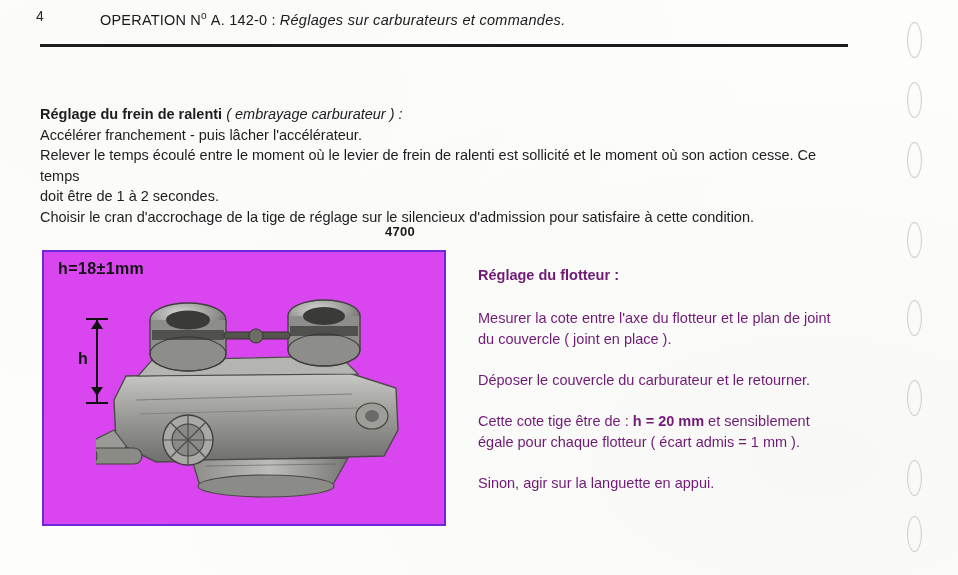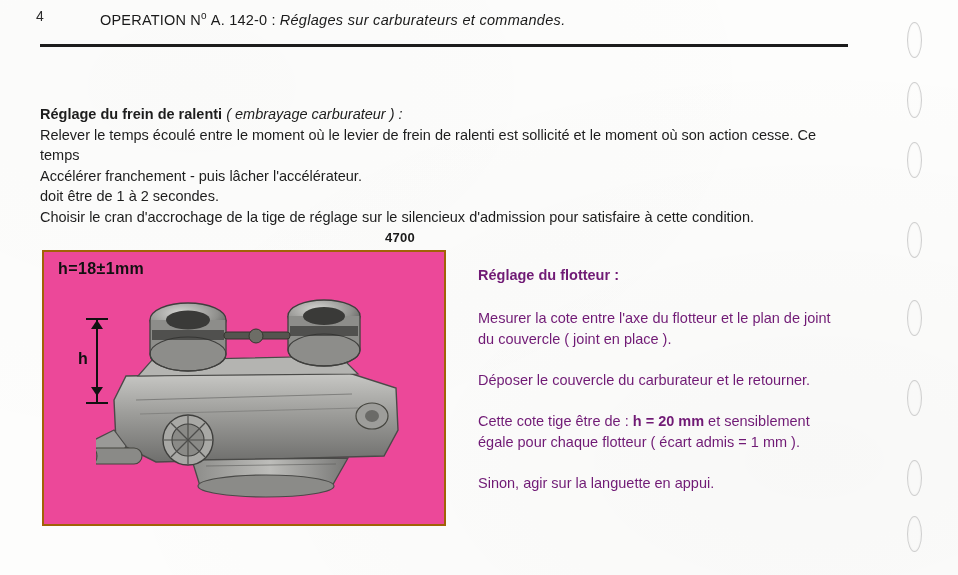--- a/index.html
+++ b/index.html
@@ -107,35 +107,35 @@
     font-weight: bold;
   }
   .body-text .it {
     font-style: italic;
     font-weight: normal;
   }
 
   .fig-number {
     position: absolute;
     left: 385px;
-    top: 230px;
+    top: 224px;
     font-size: 13px;
     font-weight: bold;
     color: #1a1a1a;
     letter-spacing: 0.3px;
   }
 
   .figure {
     position: absolute;
     left: 42px;
     top: 250px;
     width: 400px;
     height: 272px;
-    border: 2px solid #a16207;
-    background: #ec4899;
+    border: 2px solid #6d28d9;
+    background: #d946ef;
     overflow: hidden;
   }
   .fig-caption {
     position: absolute;
     left: 14px;
     top: 8px;
     font-size: 16px;
     font-weight: bold;
     letter-spacing: 0.4px;
     color: #111;
@@ -238,22 +238,22 @@
     </div>
   </div>
 
   <div class="rule"></div>
 
   <div class="body-text">
     <p>
       <span class="lead">Réglage du frein de ralenti</span>
       <span class="it">( embrayage carburateur ) :</span>
     </p>
+    <p>Accélérer franchement - puis lâcher l'accélérateur.</p>
     <p>Relever le temps écoulé entre le moment où le levier de frein de ralenti est sollicité et le moment où son action cesse. Ce temps</p>
-    <p>Accélérer franchement - puis lâcher l'accélérateur.</p>
     <p>doit être de 1 à 2 secondes.</p>
     <p>Choisir le cran d'accrochage de la tige de réglage sur le silencieux d'admission pour satisfaire à cette condition.</p>
   </div>
 
   <div class="fig-number">4700</div>
 
   <div class="figure">
     <div class="fig-caption">h=18±1mm</div>
 
     <div class="carb">

